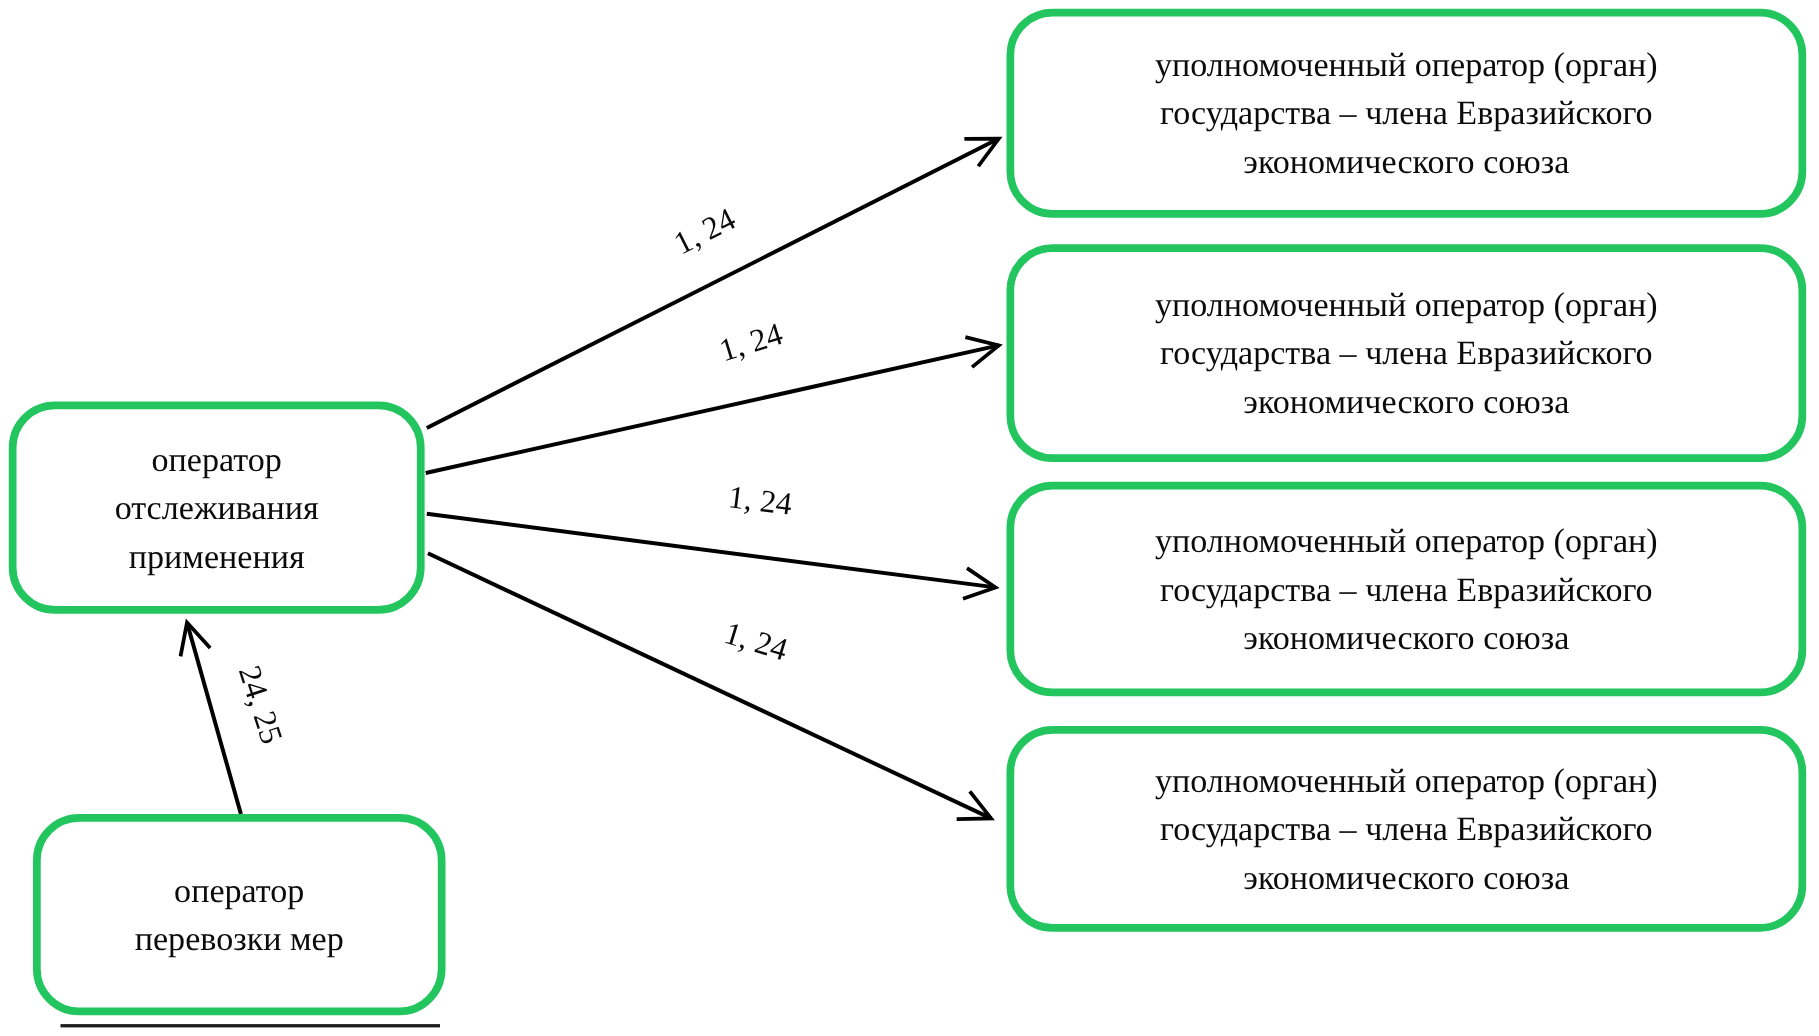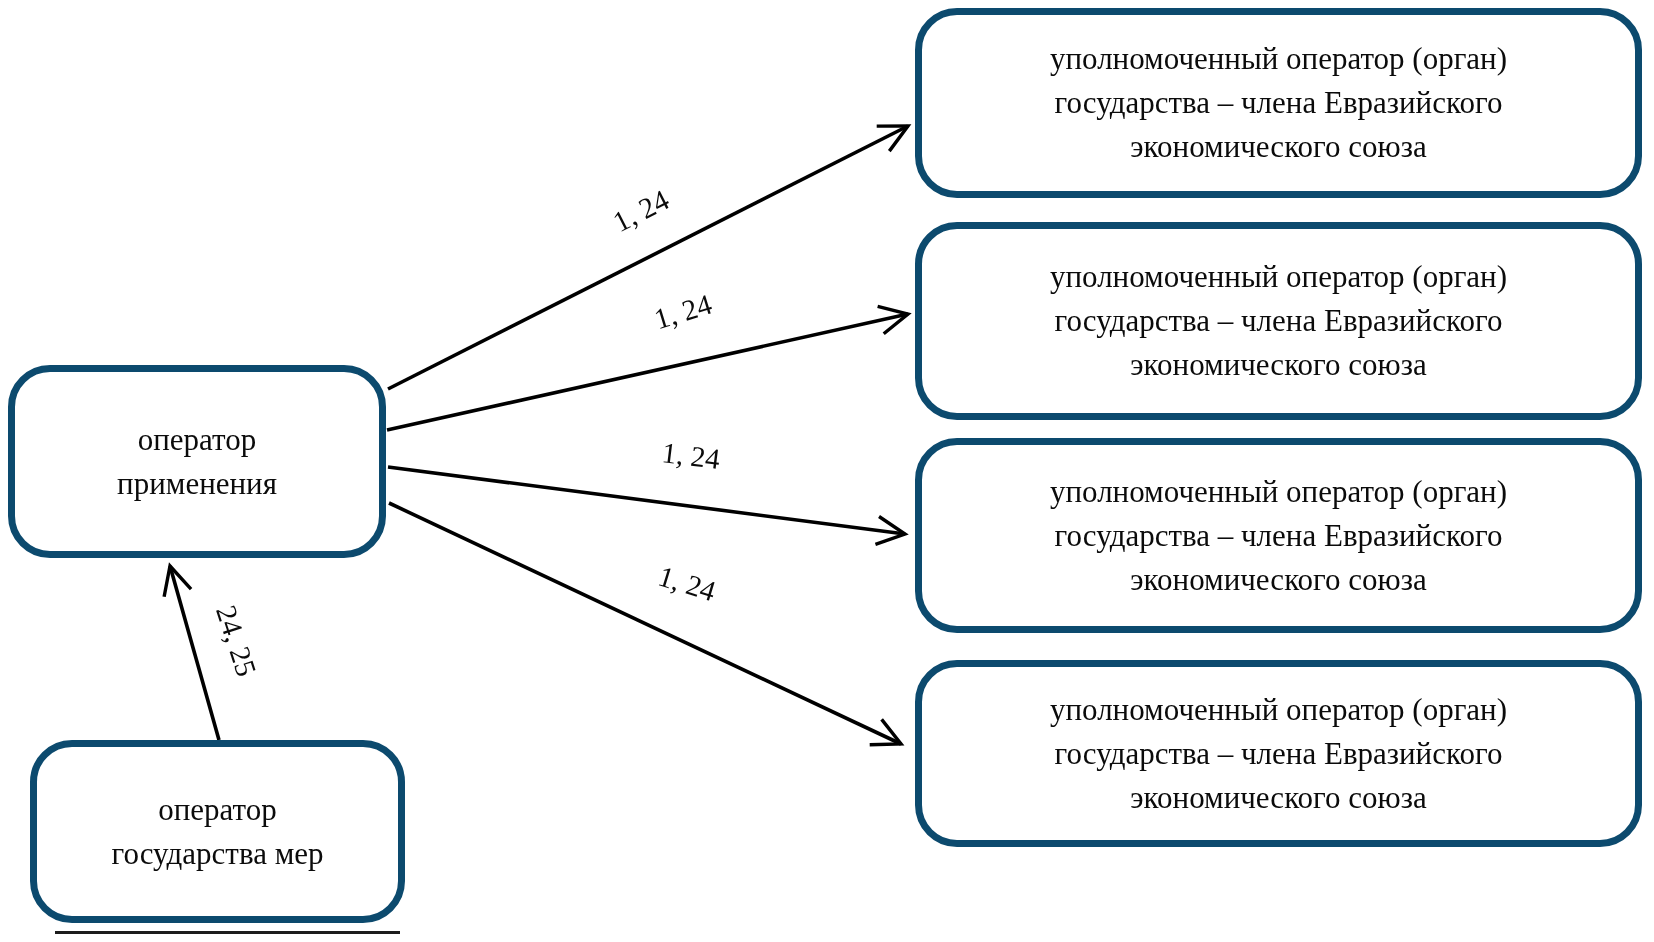--- a/index.html
+++ b/index.html
@@ -19,21 +19,21 @@
   .edges-layer {
     position: absolute;
     left: 0; top: 0;
     width: 1654px;
     height: 942px;
     pointer-events: none;
   }
   .node {
     position: absolute;
     box-sizing: border-box;
-    border: 7px solid #0c4a6e;
+    border: 7px solid #22c55e;
     border-radius: 42px;
     background: #ffffff;
     display: flex;
     flex-direction: column;
     align-items: center;
     justify-content: center;
     text-align: center;
   }
   .node .line {
     font-size: 31px;
@@ -79,26 +79,27 @@
     </defs>
     <line x1="388" y1="389" x2="908" y2="126" stroke="#000000" stroke-width="3.6" marker-end="url(#arrowhead)"></line>
     <line x1="387" y1="430" x2="908" y2="314" stroke="#000000" stroke-width="3.6" marker-end="url(#arrowhead)"></line>
     <line x1="388" y1="467" x2="905" y2="534" stroke="#000000" stroke-width="3.6" marker-end="url(#arrowhead)"></line>
     <line x1="389" y1="503" x2="901" y2="744" stroke="#000000" stroke-width="3.6" marker-end="url(#arrowhead)"></line>
     <line x1="219" y1="740" x2="170" y2="566" stroke="#000000" stroke-width="3.6" marker-end="url(#arrowhead)"></line>
   </svg>
 
   <div class="node node-tracking">
     <div class="line">оператор</div>
+    <div class="line">отслеживания</div>
     <div class="line">применения</div>
   </div>
 
   <div class="node node-control">
     <div class="line">оператор</div>
-    <div class="line">государства мер</div>
+    <div class="line">перевозки мер</div>
   </div>
 
   <div class="node node-auth node-auth-1">
     <div class="line">уполномоченный оператор (орган)</div>
     <div class="line">государства – члена Евразийского</div>
     <div class="line">экономического союза</div>
   </div>
 
   <div class="node node-auth node-auth-2">
     <div class="line">уполномоченный оператор (орган)</div>

